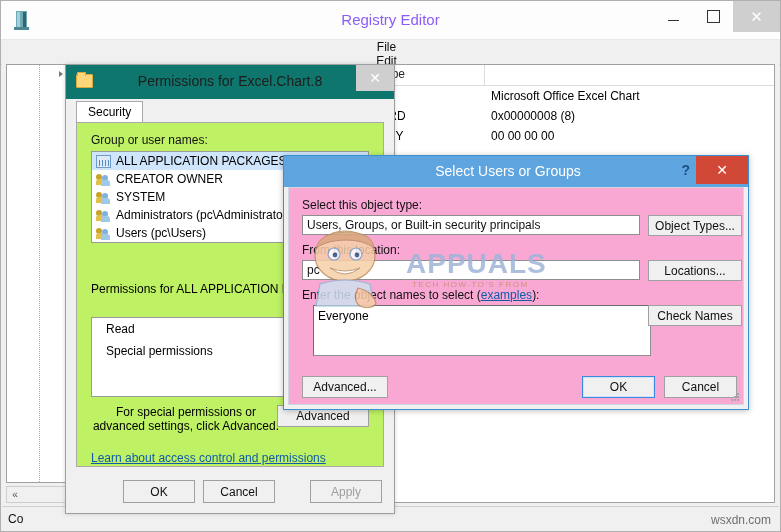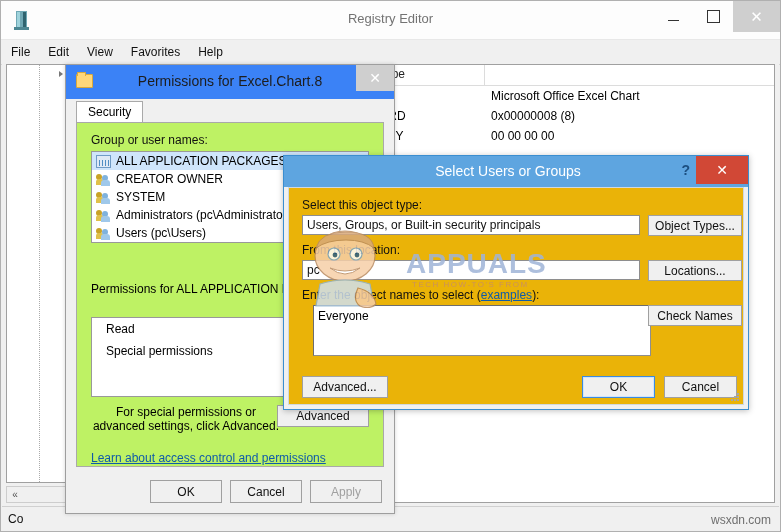--- a/index.html
+++ b/index.html
@@ -18,32 +18,32 @@
   }
   .titlebar{
     height:38px;position:relative;background:#fdfdfd;
     border-bottom:1px solid #e8e8e8;
   }
   .app-icon{
     position:absolute;left:10px;top:8px;width:22px;height:22px;
   }
   .win-title{
     position:absolute;left:0;right:0;top:10px;text-align:center;
-    font-size:13px;color:#737373;
+    font-size:15px;color:#8b5cf6;
   }
   .wbtns{position:absolute;right:0;top:0;display:flex;height:38px;}
   .wbtn{width:40px;height:31px;display:flex;align-items:center;justify-content:center;
         font-size:13px;color:#333;}
   .wbtn.close{width:47px;background:#cfcfcf;color:#fff;font-size:15px;}
   .wbtn .min{display:block;width:11px;height:1px;background:#333;margin-top:7px;}
   .wbtn .max{display:block;width:11px;height:11px;border:1px solid #333;}
 
   .menubar{
     height:24px;background:#f0f0f0;display:flex;align-items:center;
-    padding-left:10px;border-bottom:1px solid #d6d6d6;
+    padding-left:10px;border-bottom:1px solid #d6d6d6;flex-direction:column;
   }
   .menubar span{margin-right:18px;font-size:12px;color:#111;}
 
   .regbody{position:absolute;left:1px;right:1px;top:63px;bottom:24px;background:#f0f0f0;}
   .treepane{
     position:absolute;left:4px;top:0;width:226px;bottom:24px;
     background:#fff;border:1px solid #a0a0a0;box-sizing:border-box;overflow:hidden;
   }
   .treerow{display:flex;align-items:center;height:18px;padding-left:52px;font-size:12px;white-space:nowrap;}
   .tri{width:0;height:0;border-left:4px solid #777;border-top:3.5px solid transparent;
@@ -84,21 +84,21 @@
   .watermark{
     position:absolute;right:8px;bottom:3px;font-size:12px;color:#6f6f6f;
   }
 
   
   #permdlg{
     position:absolute;left:65px;top:64px;width:330px;height:450px;
     background:#f0f0f0;border:1px solid #9e9e9e;box-sizing:border-box;
     box-shadow:0 0 4px rgba(0,0,0,.16);
   }
-  #permdlg .pt{height:34px;position:relative;background:#3b82f6;}
+  #permdlg .pt{height:34px;position:relative;background:#0f766e;}
   #permdlg .pt .ttxt{position:absolute;left:0;right:0;top:8px;text-align:center;font-size:14px;color:#1d1d1d;}
   #permdlg .pt .ficon{position:absolute;left:10px;top:9px;width:15px;height:12px;background:#ffd77a;
     border:1px solid #d9a93c;border-radius:1px;}
   #permdlg .pt .ficon:before{content:"";position:absolute;left:0;top:-3px;width:7px;height:3px;
     background:#ffd77a;border:1px solid #d9a93c;border-bottom:none;}
   #permdlg .pt .x{position:absolute;right:0;top:0;width:38px;height:26px;background:#cfcfcf;
     color:#fff;font-size:14px;display:flex;align-items:center;justify-content:center;}
 
   .tabstrip{position:absolute;left:10px;top:36px;height:22px;display:flex;}
   .tab{
@@ -155,21 +155,21 @@
   #seldlg{
     position:absolute;left:283px;top:155px;width:466px;height:255px;
     background:#f0f0f0;border:1px solid #3b8ed0;box-sizing:border-box;
     box-shadow:0 1px 6px rgba(0,0,0,.25);
   }
   #seldlg .st{height:31px;background:#5ea5e0;position:relative;}
   #seldlg .st .ttxt{position:absolute;left:0;right:16px;top:7px;text-align:center;font-size:14px;color:#fff;}
   #seldlg .st .help{position:absolute;right:58px;top:6px;font-size:14px;color:#1c4f80;font-weight:bold;}
   #seldlg .st .x{position:absolute;right:0;top:0;width:52px;height:28px;background:#d14836;color:#fff;
     font-size:14px;display:flex;align-items:center;justify-content:center;}
-  #seldlg .inner{position:absolute;left:4px;right:4px;top:31px;bottom:4px;background:#eab308;
+  #seldlg .inner{position:absolute;left:4px;right:4px;top:31px;bottom:4px;background:#f9a8d4;
     border:1px solid #cfd8e0;box-sizing:border-box;}
   .fld{
     background:#fff;border:1px solid #8e8e8e;box-sizing:border-box;font-size:12px;
     padding:2px 4px;color:#111;display:flex;align-items:center;
   }
   .sunken{border:1px solid #8e8e8e;border-top-color:#6d6d6d;border-left-color:#6d6d6d;}
   .namebox{background:#fff;margin-left:11px;}
   .uline{}
   .grip{position:absolute;right:3px;bottom:2px;width:10px;height:10px;
     background:
@@ -342,21 +342,21 @@
 
     <div class="hint" style="top:282px;text-align:center;">For special permissions or advanced settings, click Advanced.</div>
     <div class="btn" style="position:absolute;right:14px;top:282px;width:92px;height:22px;">Advanced</div>
 
     <div class="linkline" style="top:328px;">Learn about access control and permissions</div>
   </div>
 
   <div class="dlgbtns">
     <div class="btn" style="width:72px;height:23px;">OK</div>
     <div class="btn" style="width:72px;height:23px;">Cancel</div>
-    <div class="btn disabled" style="width:72px;height:23px;">Apply</div>
+    <div class="btn disabled" style="width:72px;height:23px;margin-left:27px;">Apply</div>
   </div>
 </div>
 
 <div id="seldlg">
   <div class="st">
     <div class="ttxt">Select Users or Groups</div>
     <div class="help">?</div>
     <div class="x">✕</div>
   </div>
 

